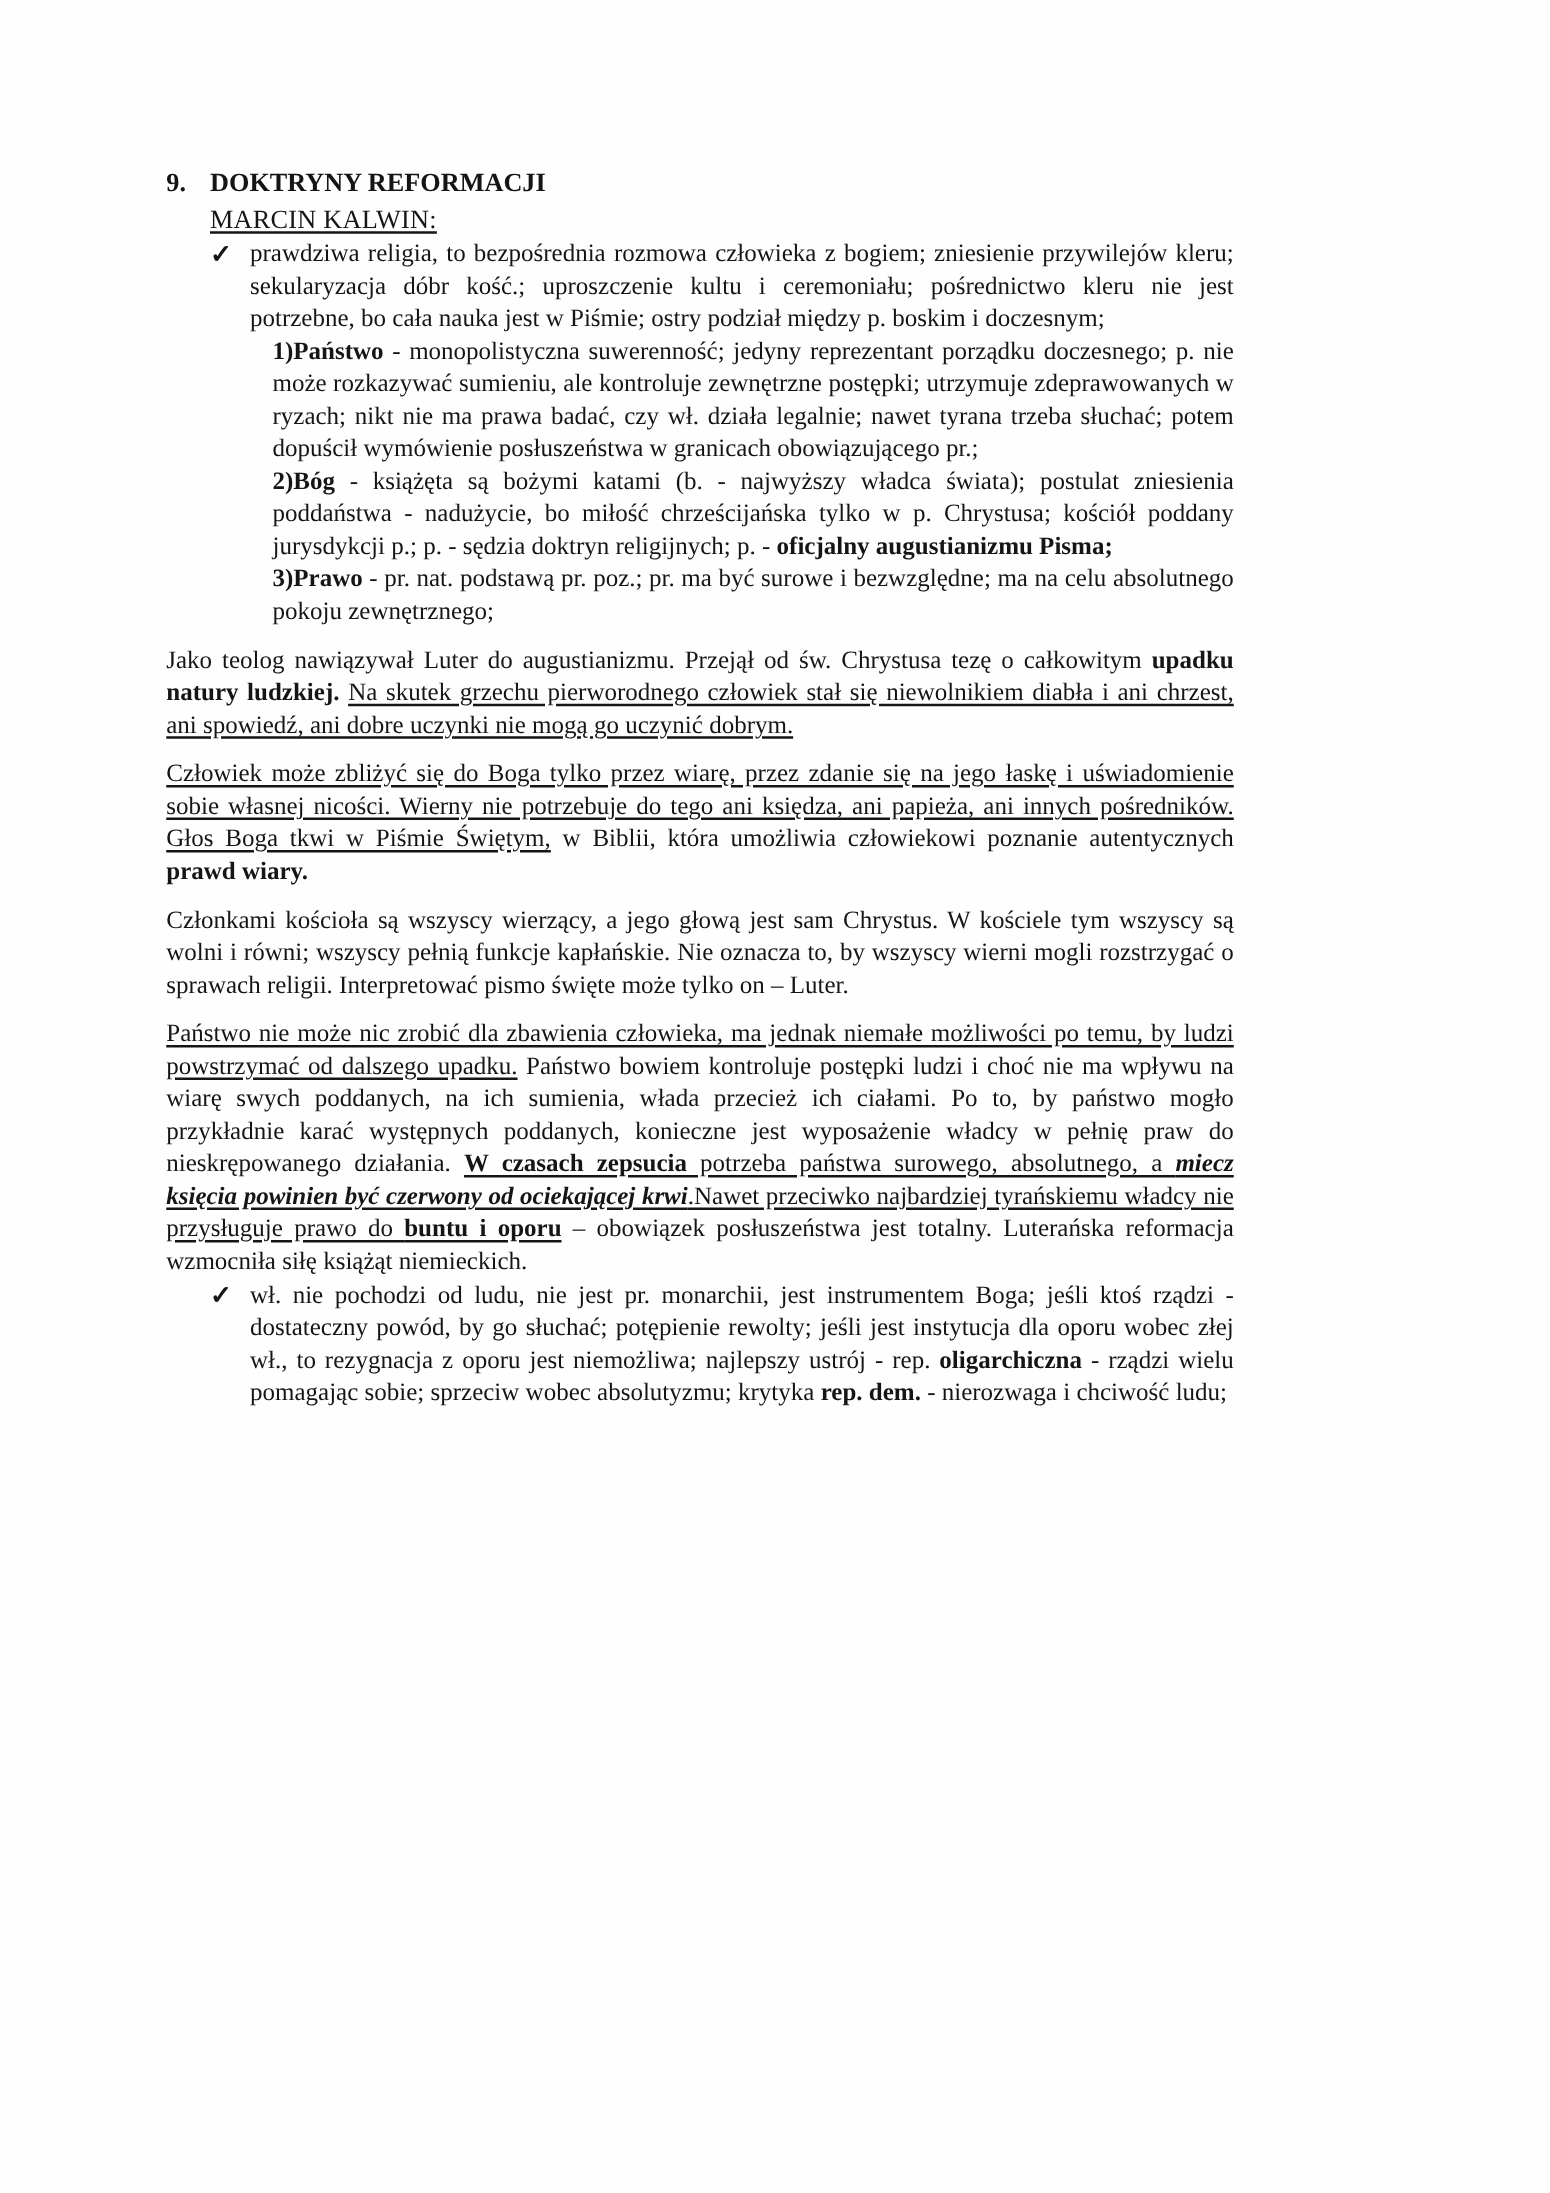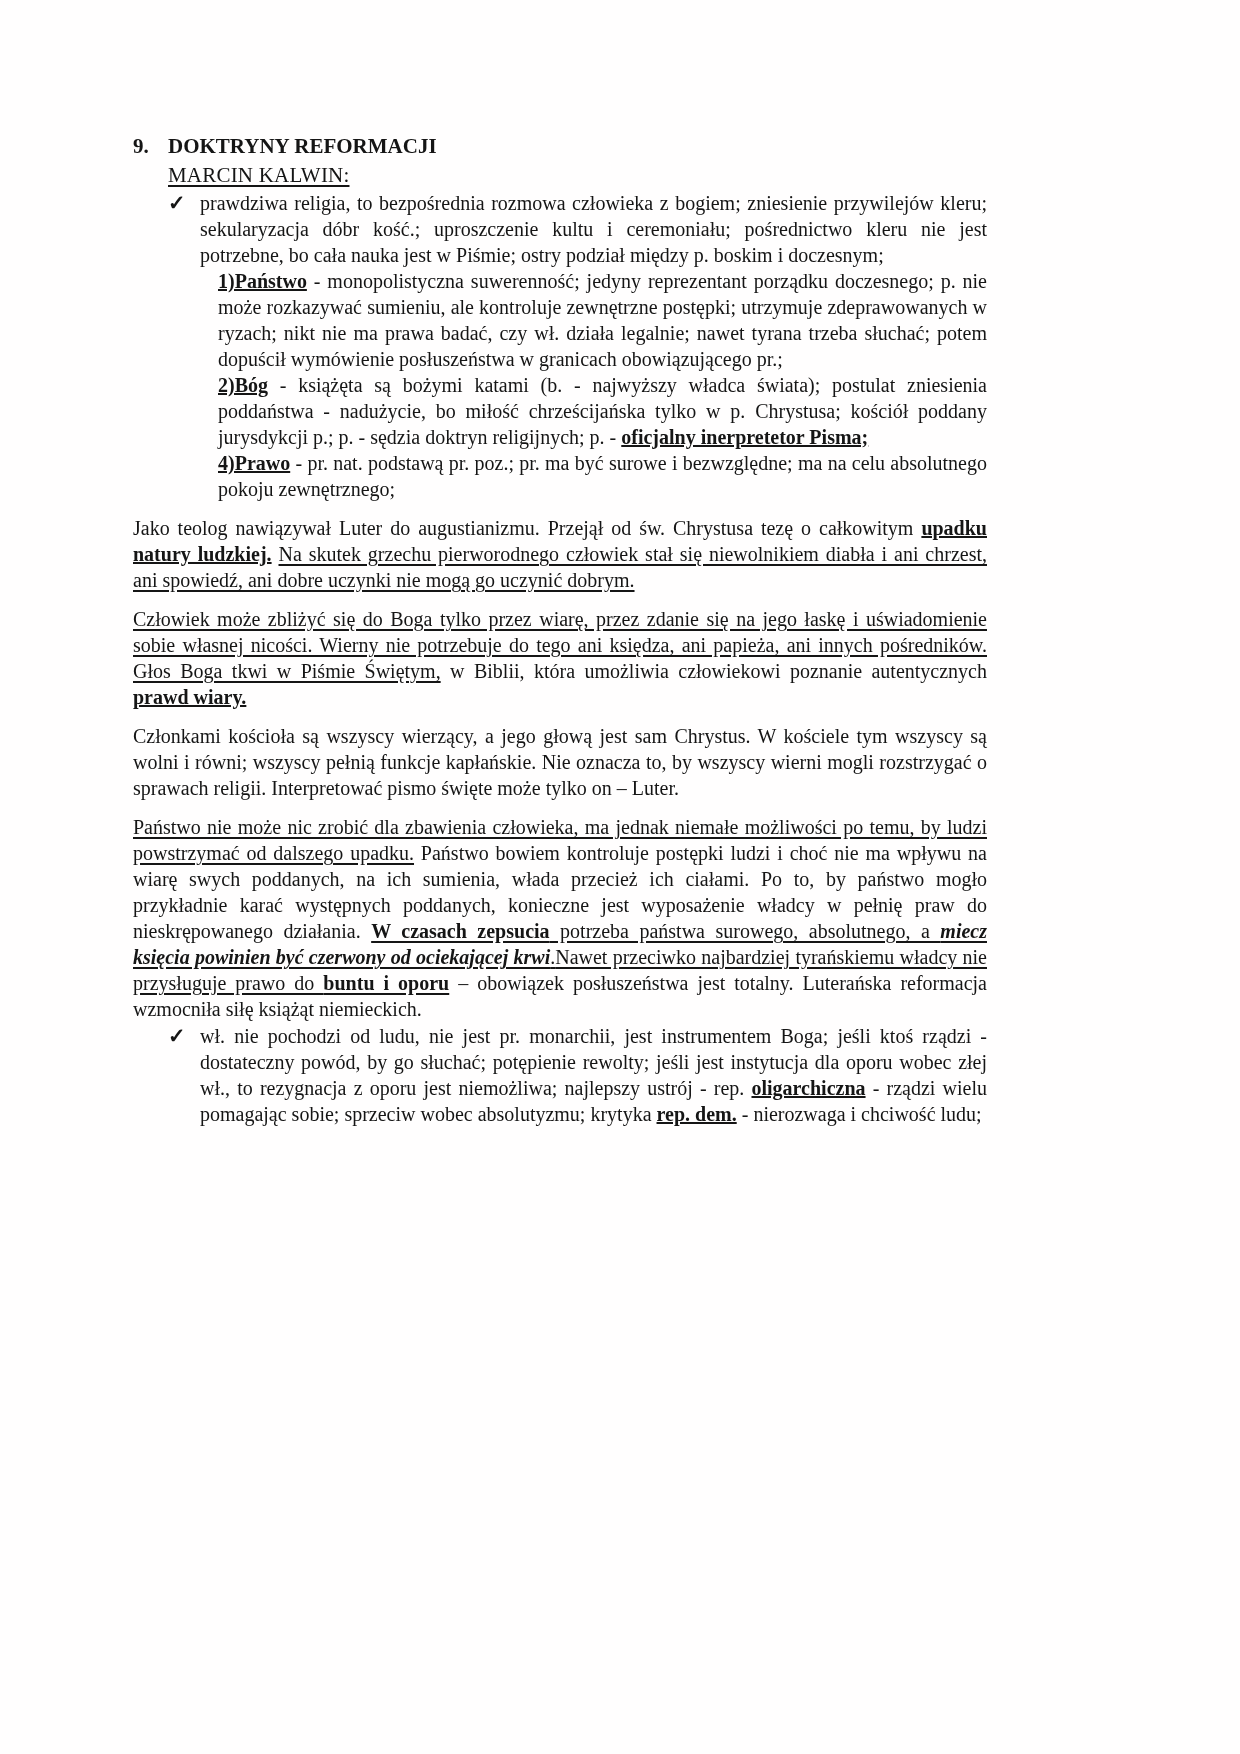--- a/index.html
+++ b/index.html
@@ -20,41 +20,41 @@
   .title .num{flex:0 0 35px;}
   .subheading{margin-left:35px;font-size:21px;line-height:27px;margin-top:2px;letter-spacing:.2px;}
   .subheading span{text-decoration:underline;text-underline-offset:3px;}
   .check{margin-left:35px;display:flex;margin-top:1px;}
   .check .marker{flex:0 0 32px;font-weight:bold;font-size:21px;}
   .check .content{flex:1;text-align:justify;}
   .numbered{margin-left:85px;text-align:justify;}
   .paragraph{text-align:justify;margin-top:13px;}
   .gap-large{margin-top:50px;}
   .gap-medium{margin-top:18px;}
-  .b{font-weight:bold;text-decoration:underline;}
+  .b{font-weight:bold;}
   .i{font-style:italic;}
   .u{text-decoration:underline;text-underline-offset:3px;}
 </style>
 </head>
 <body>
 
 <div class="page">
   <main>
       <div class="block title">
         <span class="num">9.</span>
         <span>DOKTRYNY REFORMACJI</span>
       </div>
       <div class="block subheading"><span class="u">MARCIN KALWIN:</span></div>
       <div class="block check">
         <span class="marker">✓</span>
         <span class="content"><span>prawdziwa religia, to bezpośrednia rozmowa człowieka z bogiem; zniesienie przywilejów kleru; sekularyzacja dóbr kość.; uproszczenie kultu i ceremoniału; pośrednictwo kleru nie jest potrzebne, bo cała nauka jest w Piśmie; ostry podział między p. boskim i doczesnym;</span></span>
       </div>
       <div class="block numbered"><span class="b">1)Państwo</span><span> - monopolistyczna suwerenność; jedyny reprezentant porządku doczesnego; p. nie może rozkazywać sumieniu, ale kontroluje zewnętrzne postępki; utrzymuje zdeprawowanych w ryzach; nikt nie ma prawa badać, czy wł. działa legalnie; nawet tyrana trzeba słuchać; potem dopuścił wymówienie posłuszeństwa w granicach obowiązującego pr.;</span></div>
-      <div class="block numbered"><span class="b">2)Bóg</span><span> - książęta są bożymi katami (b. - najwyższy władca świata); postulat zniesienia poddaństwa - nadużycie, bo miłość chrześcijańska tylko w p. Chrystusa; kościół poddany jurysdykcji p.; p. - sędzia doktryn religijnych; p. - </span><span class="b">oficjalny inerpretetor Pisma;</span></div>
-      <div class="block numbered"><span class="b">4)Prawo</span><span> - pr. nat. podstawą pr. poz.; pr. ma być surowe i bezwzględne; ma na celu absolutnego pokoju zewnętrznego;</span></div>
+      <div class="block numbered"><span class="b">2)Bóg</span><span> - książęta są bożymi katami (b. - najwyższy władca świata); postulat zniesienia poddaństwa - nadużycie, bo miłość chrześcijańska tylko w p. Chrystusa; kościół poddany jurysdykcji p.; p. - sędzia doktryn religijnych; p. - </span><span class="b">oficjalny augustianizmu Pisma;</span></div>
+      <div class="block numbered"><span class="b">3)Prawo</span><span> - pr. nat. podstawą pr. poz.; pr. ma być surowe i bezwzględne; ma na celu absolutnego pokoju zewnętrznego;</span></div>
       <div class="block paragraph"><span>Jako teolog nawiązywał Luter do augustianizmu. Przejął od św. Chrystusa tezę o całkowitym </span><span class="b">upadku natury ludzkiej.</span><span> </span><span class="u">Na skutek grzechu pierworodnego człowiek stał się niewolnikiem diabła i ani chrzest, ani spowiedź, ani dobre uczynki nie mogą go uczynić dobrym.</span></div>
       <div class="block paragraph"><span class="u">Człowiek może zbliżyć się do Boga tylko przez wiarę, przez zdanie się na jego łaskę i uświadomienie sobie własnej nicości. Wierny nie potrzebuje do tego ani księdza, ani papieża, ani innych pośredników. Głos Boga tkwi w Piśmie Świętym,</span><span> w Biblii, która umożliwia człowiekowi poznanie autentycznych </span><span class="b">prawd wiary.</span></div>
       <div class="block paragraph"><span>Członkami kościoła są wszyscy wierzący, a jego głową jest sam Chrystus. W kościele tym wszyscy są wolni i równi; wszyscy pełnią funkcje kapłańskie. Nie oznacza to, by wszyscy wierni mogli rozstrzygać o sprawach religii. Interpretować pismo święte może tylko on – Luter.</span></div>
       <div class="block paragraph"><span class="u">Państwo nie może nic zrobić dla zbawienia człowieka, ma jednak niemałe możliwości po temu, by ludzi powstrzymać od dalszego upadku.</span><span> Państwo bowiem kontroluje postępki ludzi i choć nie ma wpływu na wiarę swych poddanych, na ich sumienia, włada przecież ich ciałami. Po to, by państwo mogło przykładnie karać występnych poddanych, konieczne jest wyposażenie władcy w pełnię praw do nieskrępowanego działania. </span><span class="b u">W czasach zepsucia</span><span class="u"> potrzeba państwa surowego, absolutnego, a </span><span class="b i u">miecz księcia powinien być czerwony od ociekającej krwi</span><span class="u">.</span><span class="u">Nawet przeciwko najbardziej tyrańskiemu władcy nie przysługuje prawo do </span><span class="b u">buntu i oporu</span><span> – obowiązek posłuszeństwa jest totalny. Luterańska reformacja wzmocniła siłę książąt niemieckich.</span></div>
       <div class="block check">
         <span class="marker">✓</span>
         <span class="content"><span>wł. nie pochodzi od ludu, nie jest pr. monarchii, jest instrumentem Boga; jeśli ktoś rządzi - dostateczny powód, by go słuchać; potępienie rewolty; jeśli jest instytucja dla oporu wobec złej wł., to rezygnacja z oporu jest niemożliwa; najlepszy ustrój - rep. </span><span class="b">oligarchiczna</span><span> - rządzi wielu pomagając sobie; sprzeciw wobec absolutyzmu; krytyka </span><span class="b">rep. dem.</span><span> - nierozwaga i chciwość ludu;</span></span>
       </div>
     </main>
 </div>

